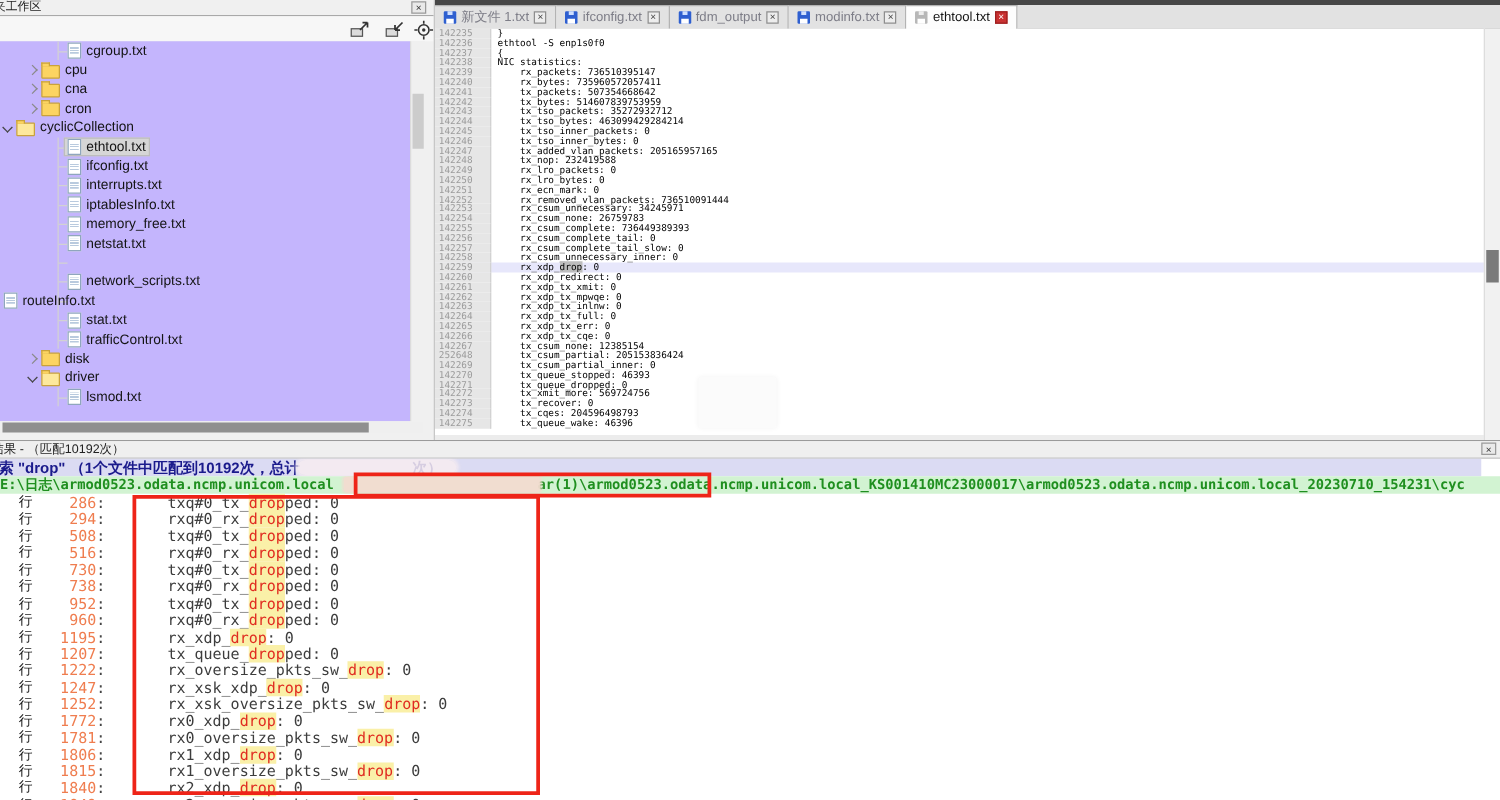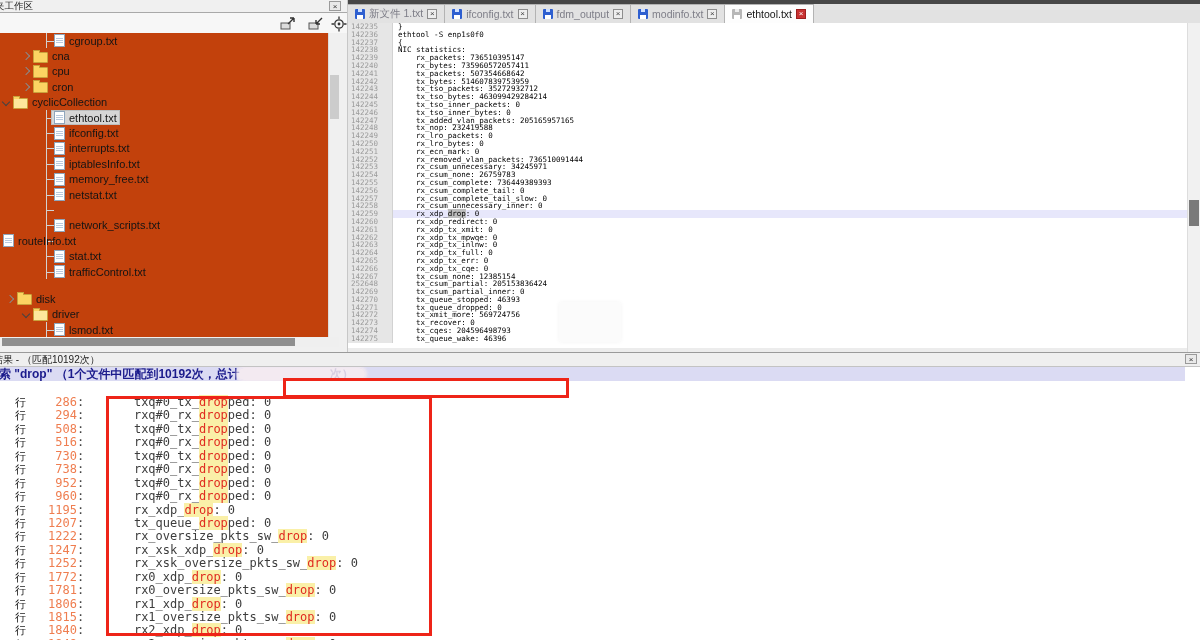--- a/index.html
+++ b/index.html
@@ -7,21 +7,21 @@
        font-family:"Liberation Sans",sans-serif;-webkit-font-smoothing:none;}
   
   .ws-panel{position:absolute;left:0;top:0;width:347px;height:352px;background:#f0f0f0;}
   .ws-title{position:absolute;top:0;left:0;right:0;height:12px;background:#f0f0f0;
             border-bottom:1px solid #a9a9a9;font-size:9.5px;line-height:12px;color:#222;overflow:hidden;}
   .ws-title-text{display:inline-block;margin-left:-24px;white-space:nowrap;}
   .mini-close{position:absolute;right:6px;top:1px;width:12px;height:10px;border:1px solid #9a9a9a;
               background:#e9e9e9;color:#333;font-size:8px;line-height:9px;text-align:center;box-sizing:border-box;}
   .ws-toolbar{position:absolute;top:13px;left:0;right:0;height:20px;background:#f7f7f7;}
   .tool-ic{position:absolute;top:3px;width:16px;height:16px;}
-  .ws-tree{position:absolute;top:33px;left:0;width:328px;height:304px;background:#c2410c;overflow:hidden;}
+  .ws-tree{position:absolute;top:33px;left:0;width:328px;height:304px;background:#c4b5fd;overflow:hidden;}
   .trow{position:relative;height:15.4px;display:flex;align-items:center;font-size:11px;color:#141414;white-space:nowrap;}
   .trow .guide{position:absolute;left:46px;top:0;height:100%;width:8px;border-left:1px solid #d2d2d2;}
   .trow .guide::after{content:"";position:absolute;left:0;top:50%;width:7px;border-top:1px solid #d2d2d2;}
   .item{display:flex;align-items:center;gap:4px;padding:0 3px;position:relative;}
   .item.sel{background:#d6d6d6;border:1px solid #bdbdbd;padding:0 2px;}
   .chev{width:5px;height:5px;border-right:1.5px solid #555;border-bottom:1.5px solid #555;flex:none;}
   .chev.closed{transform:rotate(-45deg);border-color:#8a8a8a;}
   .chev.open{transform:rotate(45deg);border-color:#444;}
   .fold{width:13px;height:9px;background:#fcd462;border:1px solid #c9a23c;border-radius:1px;position:relative;flex:none;margin-top:2px;}
   .fold::before{content:"";position:absolute;top:-3px;left:-1px;width:5px;height:2px;background:#fcd462;border:1px solid #c9a23c;border-bottom:none;}
@@ -119,28 +119,28 @@
           <span class="guide"></span>
           <span class="item">
             <span class="ficon"></span>
             <span>cgroup.txt</span>
           </span>
         </div>
         <div class="trow" style="padding-left: 20px;">
           <span class="item">
             <span class="chev closed"></span>
             <span class="fold"></span>
-            <span>cna</span>
+            <span>cpu</span>
           </span>
         </div>
         <div class="trow" style="padding-left: 20px;">
           <span class="item">
             <span class="chev closed"></span>
             <span class="fold"></span>
-            <span>cpu</span>
+            <span>cna</span>
           </span>
         </div>
         <div class="trow" style="padding-left: 20px;">
           <span class="item">
             <span class="chev closed"></span>
             <span class="fold"></span>
             <span>cron</span>
           </span>
         </div>
         <div class="trow" style="">
@@ -216,21 +216,21 @@
             <span>stat.txt</span>
           </span>
         </div>
         <div class="trow" style="padding-left: 51px;">
           <span class="guide"></span>
           <span class="item">
             <span class="ficon"></span>
             <span>trafficControl.txt</span>
           </span>
         </div>
-        <div class="trow" style="padding-left: 4px; margin-top: 12px;">
+        <div class="trow" style="padding-left: 20px;">
           <span class="item">
             <span class="chev closed"></span>
             <span class="fold"></span>
             <span>disk</span>
           </span>
         </div>
         <div class="trow" style="padding-left: 20px;">
           <span class="item">
             <span class="chev open"></span>
             <span class="fold open"></span>
@@ -335,20 +335,26 @@
     <div class="res-title">
       <span class="res-title-text">搜索结果 - （匹配10192次）</span>
       <span class="mini-close" style="right:3px">×</span>
     </div>
     <div class="res-summary">
       <span class="rs-in">
         <span>搜索 "drop"  （1个文件中匹配到10192次，总计</span><span class="rs-gap"></span><span>次）</span>
       </span>
       <span class="blur1"></span>
     </div>
+    <div class="res-path">
+      <span class="p-seg">E:\日志\armod0523.odata.ncmp.unicom.local</span>
+      <span class="p-gap"></span>
+      <span class="p-seg">ar(1)\armod0523.odata.ncmp.unicom.local_KS001410MC23000017\armod0523.odata.ncmp.unicom.local_20230710_154231\cyc</span>
+      <span class="blur2"></span>
+    </div>
     <div class="res-rows" id="resrows">
         <div class="rrow"><span class="rlab">行</span><span class="rnum">286</span><span class="rcolon">:</span><span class="rtext"><span>   txq#0_tx_</span><span class="hl">drop</span><span>ped: 0</span></span></div>
         <div class="rrow"><span class="rlab">行</span><span class="rnum">294</span><span class="rcolon">:</span><span class="rtext"><span>   rxq#0_rx_</span><span class="hl">drop</span><span>ped: 0</span></span></div>
         <div class="rrow"><span class="rlab">行</span><span class="rnum">508</span><span class="rcolon">:</span><span class="rtext"><span>   txq#0_tx_</span><span class="hl">drop</span><span>ped: 0</span></span></div>
         <div class="rrow"><span class="rlab">行</span><span class="rnum">516</span><span class="rcolon">:</span><span class="rtext"><span>   rxq#0_rx_</span><span class="hl">drop</span><span>ped: 0</span></span></div>
         <div class="rrow"><span class="rlab">行</span><span class="rnum">730</span><span class="rcolon">:</span><span class="rtext"><span>   txq#0_tx_</span><span class="hl">drop</span><span>ped: 0</span></span></div>
         <div class="rrow"><span class="rlab">行</span><span class="rnum">738</span><span class="rcolon">:</span><span class="rtext"><span>   rxq#0_rx_</span><span class="hl">drop</span><span>ped: 0</span></span></div>
         <div class="rrow"><span class="rlab">行</span><span class="rnum">952</span><span class="rcolon">:</span><span class="rtext"><span>   txq#0_tx_</span><span class="hl">drop</span><span>ped: 0</span></span></div>
         <div class="rrow"><span class="rlab">行</span><span class="rnum">960</span><span class="rcolon">:</span><span class="rtext"><span>   rxq#0_rx_</span><span class="hl">drop</span><span>ped: 0</span></span></div>
         <div class="rrow"><span class="rlab">行</span><span class="rnum">1195</span><span class="rcolon">:</span><span class="rtext"><span>   rx_xdp_</span><span class="hl">drop</span><span>: 0</span></span></div>

